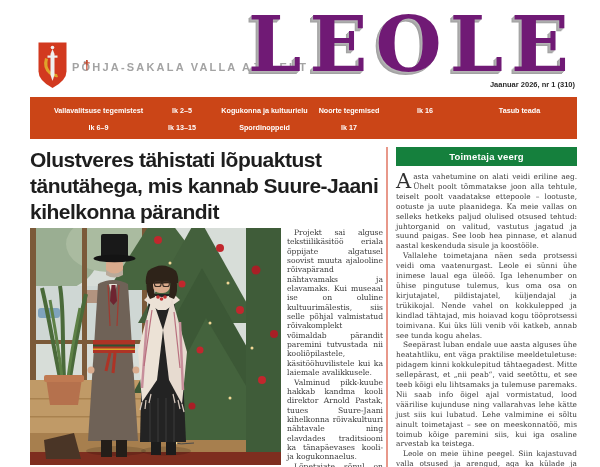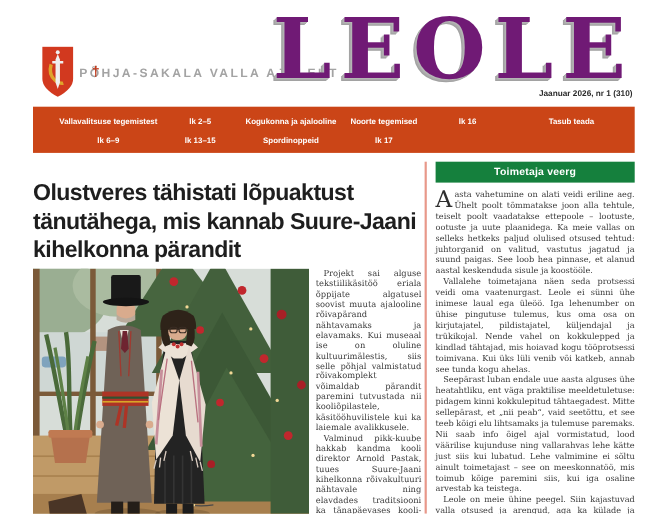--- a/index.html
+++ b/index.html
@@ -37,21 +37,21 @@
   .toc {
     height:42px; background:#cb4517; color:#ffffff;
     display:grid; grid-template-columns:93px 74px 91px 78px 74px 1fr;
     align-content:start; padding:6px 0 0 22px;
     font-weight:bold; font-size:7.2px; line-height:16.5px; white-space:nowrap;text-align:center;
   }
   
   .content { display:flex; margin-top:8px; align-items:stretch; }
   .left { width:353px; flex:none; }
   .headline {
-    margin-top:16px; font-weight:700; font-size:21px; line-height:26px;
+    margin-top:0; font-weight:700; font-size:21px; line-height:26px;
     letter-spacing:-0.5px; color:#1e1e1e;
   }
   .story { display:flex; margin-top:3px; }
   .photo { width:251px; height:237px; flex:none; overflow:hidden; }
   .story-text {
     margin-left:6px; width:96px;
     font-family:"DejaVu Serif", serif; font-size:7.6px; line-height:9.35px;
     text-align:justify; color:#3a3a3a; hyphens:auto;
   }
   .st-p { text-indent:7px; }
@@ -88,21 +88,21 @@
       <path d="M14.5 7 l2 5 v21 l-2 6 -2 -6 v-21 z" fill="#efefef"></path>
     </svg>
     <div class="tagline"><span>P</span><span class="o-wrap"><span>Õ</span><span class="o-dagger">†</span></span><span>HJA-SAKALA VALLA AJALEHT</span></div>
     <div class="wordmark">LEOLE</div>
     <div class="issue-line">Jaanuar 2026, nr 1 (310)</div>
   </header>
 
   <nav class="toc">
     <span>Vallavalitsuse tegemistest</span>
     <span>lk 2–5</span>
-    <span>Kogukonna ja ajalooline</span>
+    <span>Kogukonna ja kultuurielu</span>
     <span>Noorte tegemised</span>
     <span>lk 16</span>
     <span>Tasub teada</span>
     <span>lk 6–9</span>
     <span>lk 13–15</span>
     <span>Spordinoppeid</span>
     <span>lk 17</span>
   </nav>
 
   <div class="content">

